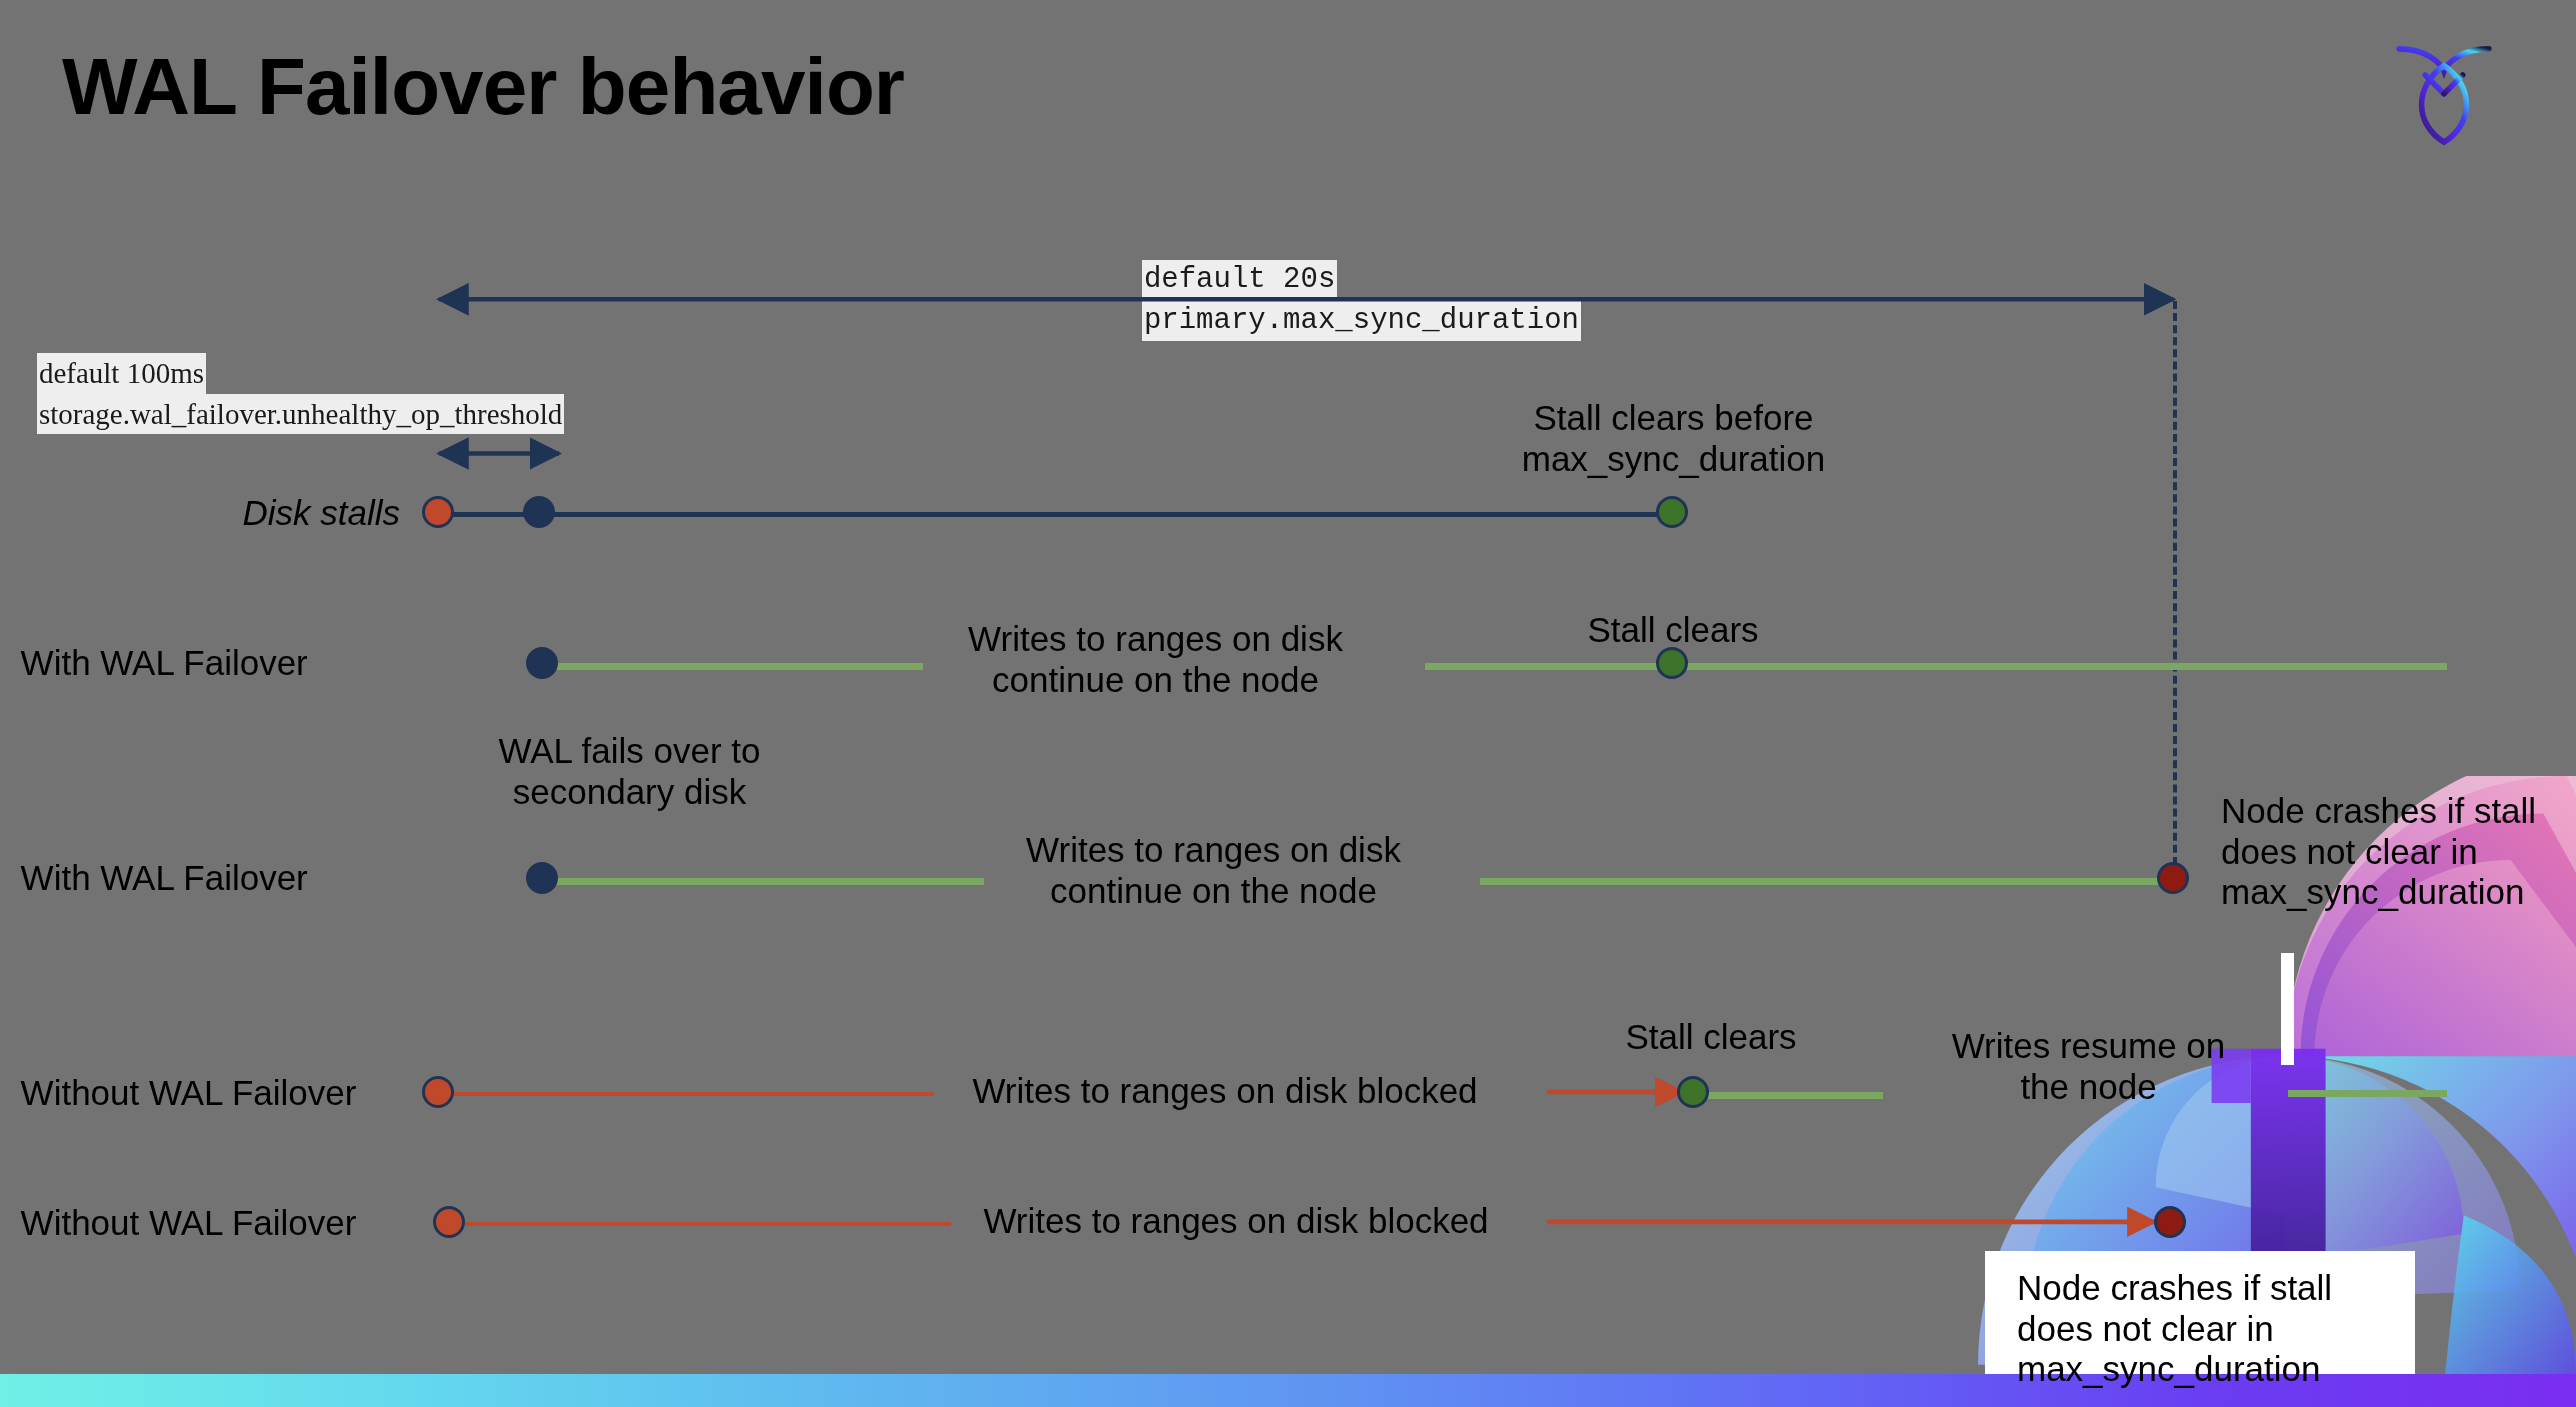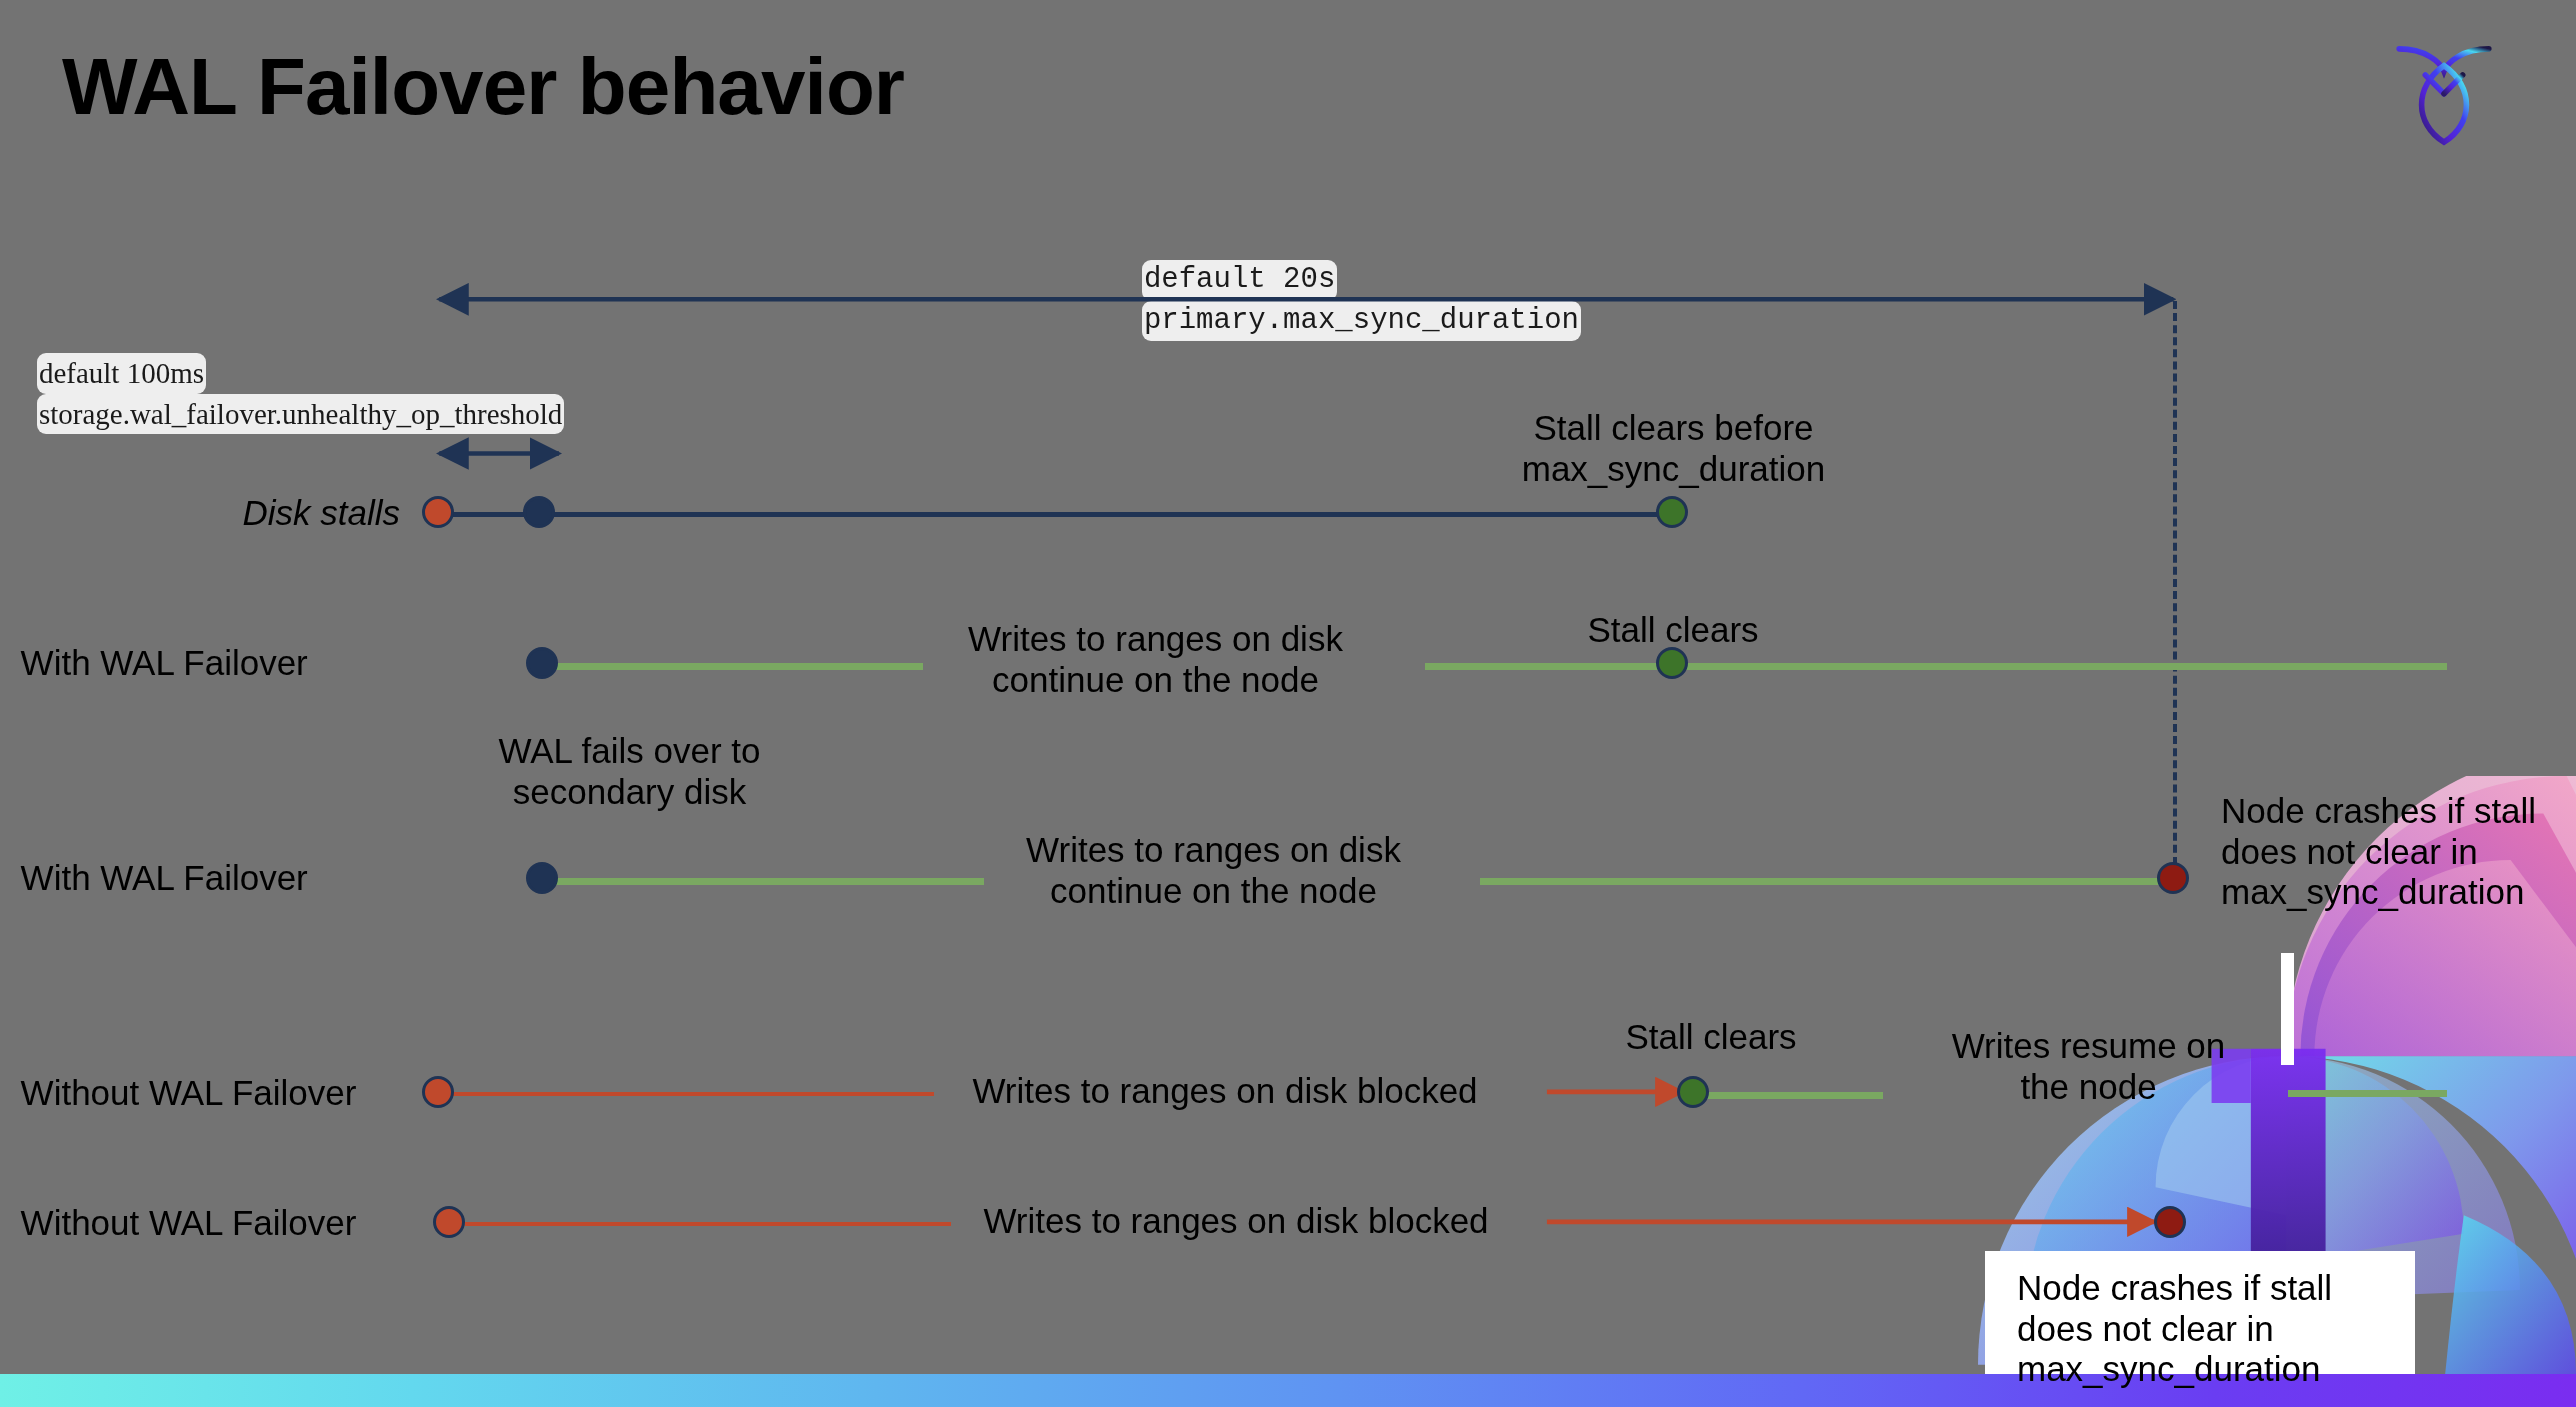--- a/index.html
+++ b/index.html
@@ -99,21 +99,20 @@
     font-family: "Liberation Mono", "DejaVu Sans Mono", monospace;
     font-size: 29px;
     line-height: 1.34;
     color: #1a1a1a;
     white-space: nowrap;
   }
   .code-label span {
     background: #eeeeee;
     display: inline-block;
     padding: 0.9px 1.9px;
-    border-radius: 9px;
   }
 
   
   #arrows {
     position: absolute;
     left: 0; top: 0;
     width: 2576px; height: 1408px;
     pointer-events: none;
   }
 
@@ -277,21 +276,21 @@
   <div class="label right" style="left:0px; top:493px; width:400px;font-style:italic;">Disk stalls</div>
 
   <div class="label left" style="left:20.6px; top:643px; width:486px;">With WAL Failover</div>
 
   <div class="label left" style="left:20.6px; top:858px; width:486px;">With WAL Failover</div>
 
   <div class="label left" style="left:20.6px; top:1073px; width:523px;">Without WAL Failover</div>
 
   <div class="label left" style="left:20.6px; top:1203px; width:523px;">Without WAL Failover</div>
 
-  <div class="label center" style="left:1496px; top:408px; width:355px;">Stall clears before
+  <div class="label center" style="left:1496px; top:398px; width:355px;">Stall clears before
 max_sync_duration</div>
 
   <div class="label center" style="left:447px; top:701px; width:365px;margin-top:30px;">WAL fails over to
 secondary disk</div>
 
   <div class="label center" style="left:935px; top:619px; width:441px;">Writes to ranges on disk
 continue on the node</div>
 
   <div class="label center" style="left:1514px; top:610px; width:318px;">Stall clears</div>
 

